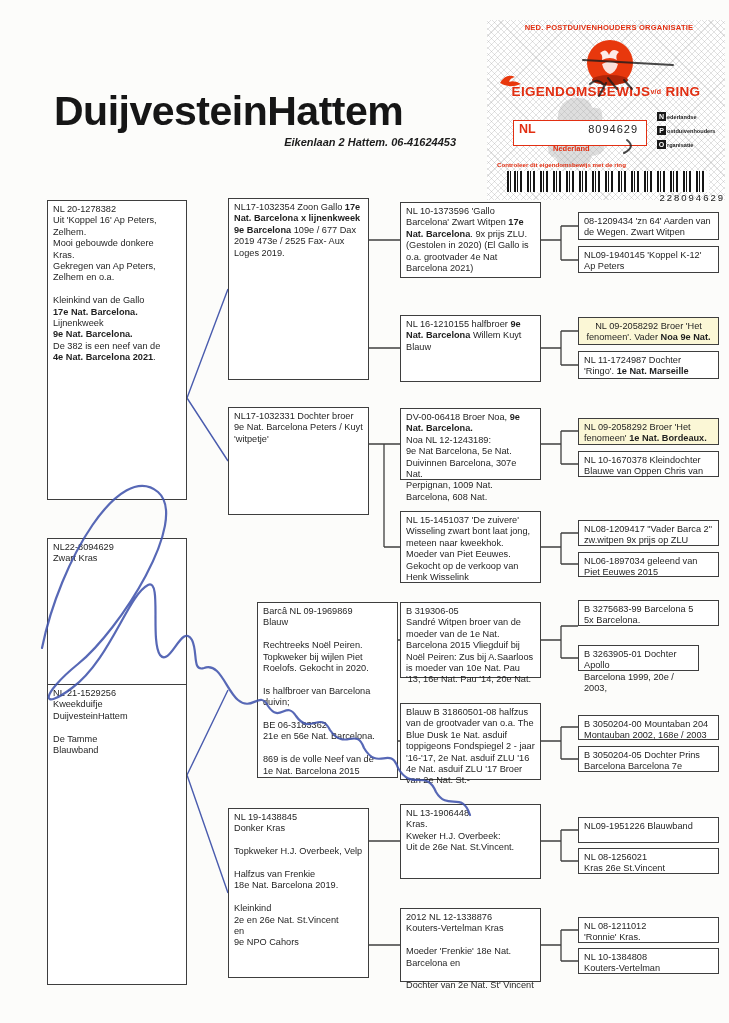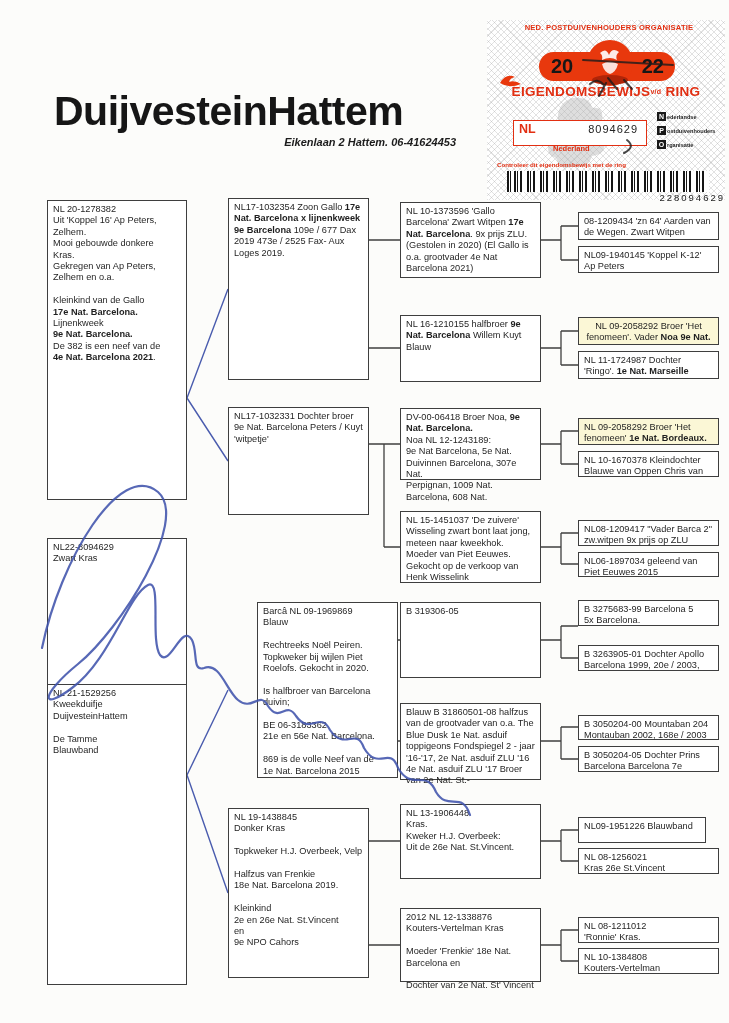--- a/index.html
+++ b/index.html
@@ -180,20 +180,21 @@
       <div class="line">9e Nat Barcelona, 5e Nat.</div>
       <div class="line">Duivinnen Barcelona, 307e Nat.</div>
       <div class="line">Perpignan, 1009 Nat.</div>
       <div class="line">Barcelona, 608  Nat.</div>
     </div>
     <div class="pbox" style="left: 400px; top: 511px; width: 141px; height: 72px;">
       <div class="line">NL 15-1451037 'De zuivere' Wisseling zwart bont laat jong, meteen naar kweekhok. Moeder van Piet Eeuwes. Gekocht op de verkoop van Henk Wisselink</div>
     </div>
     <div class="pbox" style="left: 400px; top: 602px; width: 141px; height: 76px;">
       <div class="line">B 319306-05</div>
+      <div class="line">Sandré Witpen broer van de moeder van de 1e Nat. Barcelona 2015   Vliegduif bij Noël Peiren: Zus bij A.Saarloos is moeder van 10e Nat. Pau '13, 16e Nat. Pau '14, 20e Nat.</div>
     </div>
     <div class="pbox" style="left: 400px; top: 703px; width: 141px; height: 77px;">
       <div class="line">Blauw B 31860501-08 halfzus van de grootvader van o.a. The Blue Dusk 1e Nat. asduif toppigeons Fondspiegel 2 - jaar '16-'17, 2e Nat. asduif ZLU '16 4e Nat. asduif ZLU '17 Broer van 2e Nat. St.-</div>
     </div>
     <div class="pbox" style="left: 400px; top: 804px; width: 141px; height: 75px;">
       <div class="line">NL 13-1906448</div>
       <div class="line">Kras.</div>
       <div class="line">Kweker H.J. Overbeek:</div>
       <div class="line">Uit de 26e Nat. St.Vincent.</div>
     </div>
@@ -227,33 +228,33 @@
     <div class="pbox" style="left: 578px; top: 520px; width: 141px; height: 26px;">
       <div class="line">NL08-1209417 "Vader Barca 2" zw.witpen 9x prijs op ZLU</div>
     </div>
     <div class="pbox" style="left: 578px; top: 552px; width: 141px; height: 25px;">
       <div class="line">NL06-1897034 geleend van Piet Eeuwes 2015</div>
     </div>
     <div class="pbox" style="left: 578px; top: 600px; width: 141px; height: 26px;">
       <div class="line">B 3275683-99 Barcelona 5</div>
       <div class="line">5x Barcelona.</div>
     </div>
-    <div class="pbox" style="left: 578px; top: 645px; width: 141px; height: 26px;">
+    <div class="pbox" style="left: 578px; top: 645px; width: 121px; height: 26px;">
       <div class="line">B 3263905-01 Dochter Apollo</div>
       <div class="line">Barcelona 1999, 20e / 2003,</div>
     </div>
     <div class="pbox" style="left: 578px; top: 715px; width: 141px; height: 25px;">
       <div class="line">B 3050204-00 Mountaban 204</div>
       <div class="line">Montauban 2002, 168e / 2003</div>
     </div>
     <div class="pbox" style="left: 578px; top: 746px; width: 141px; height: 26px;">
       <div class="line">B 3050204-05 Dochter Prins</div>
       <div class="line">Barcelona      Barcelona 7e</div>
     </div>
-    <div class="pbox" style="left: 578px; top: 817px; width: 128px; height: 26px;">
+    <div class="pbox" style="left: 578px; top: 817px; width: 141px; height: 26px;">
       <div class="line">NL09-1951226 Blauwband</div>
     </div>
     <div class="pbox" style="left: 578px; top: 848px; width: 141px; height: 26px;">
       <div class="line">NL 08-1256021</div>
       <div class="line">Kras  26e St.Vincent</div>
     </div>
     <div class="pbox" style="left: 578px; top: 917px; width: 141px; height: 26px;">
       <div class="line">NL 08-1211012</div>
       <div class="line">'Ronnie' Kras.</div>
     </div>
@@ -273,24 +274,20 @@
 
 <div class="page-title">DuijvesteinHattem</div>
 <div class="page-subtitle">Eikenlaan 2 Hattem. 06-41624453</div>
 
 <div class="stamp">
   <div class="org">NED. POSTDUIVENHOUDERS ORGANISATIE</div>
 
   <svg style="left:12px;top:52px" width="24" height="20" viewBox="0 0 24 20">
     <path d="M1 11 Q7 1 16 5 Q11 6 10 10 Q16 8 22 12 Q10 17 1 11 Z" fill="#e8380d"></path>
   </svg>
-  <div class="pill">
-    <span class="yr yl">20</span>
-    <span class="yr yrt">22</span>
-  </div>
 
   <svg style="left:95px;top:17px" width="56" height="56" viewBox="0 0 56 56">
     <circle cx="28" cy="26" r="23" fill="#e8380d"></circle>
     <path d="M18 16 q6 -6 9 2 q3 -8 10 -3 q-4 3 -2 8 q-7 -4 -15 0 q1 -5 -2 -7 Z" fill="#fff" opacity=".9"></path>
     <path d="M20 27 q8 -5 16 0 q-2 8 -8 10 q-6 -2 -8 -10 Z" fill="#fff" opacity=".85"></path>
     <ellipse cx="28" cy="43" rx="18" ry="5" fill="#b02508"></ellipse>
   </svg>
 
   <svg style="left:55px;top:76px" width="82" height="78" viewBox="0 0 82 78">
     <path d="M30 2 Q48 0 50 12 Q62 10 60 24 Q70 30 62 42 Q66 58 50 60 Q46 74 32 70 Q18 76 14 62 Q2 58 8 44 Q2 30 16 26 Q14 8 30 2 Z" fill="#b5b5b5" opacity=".45"></path>

